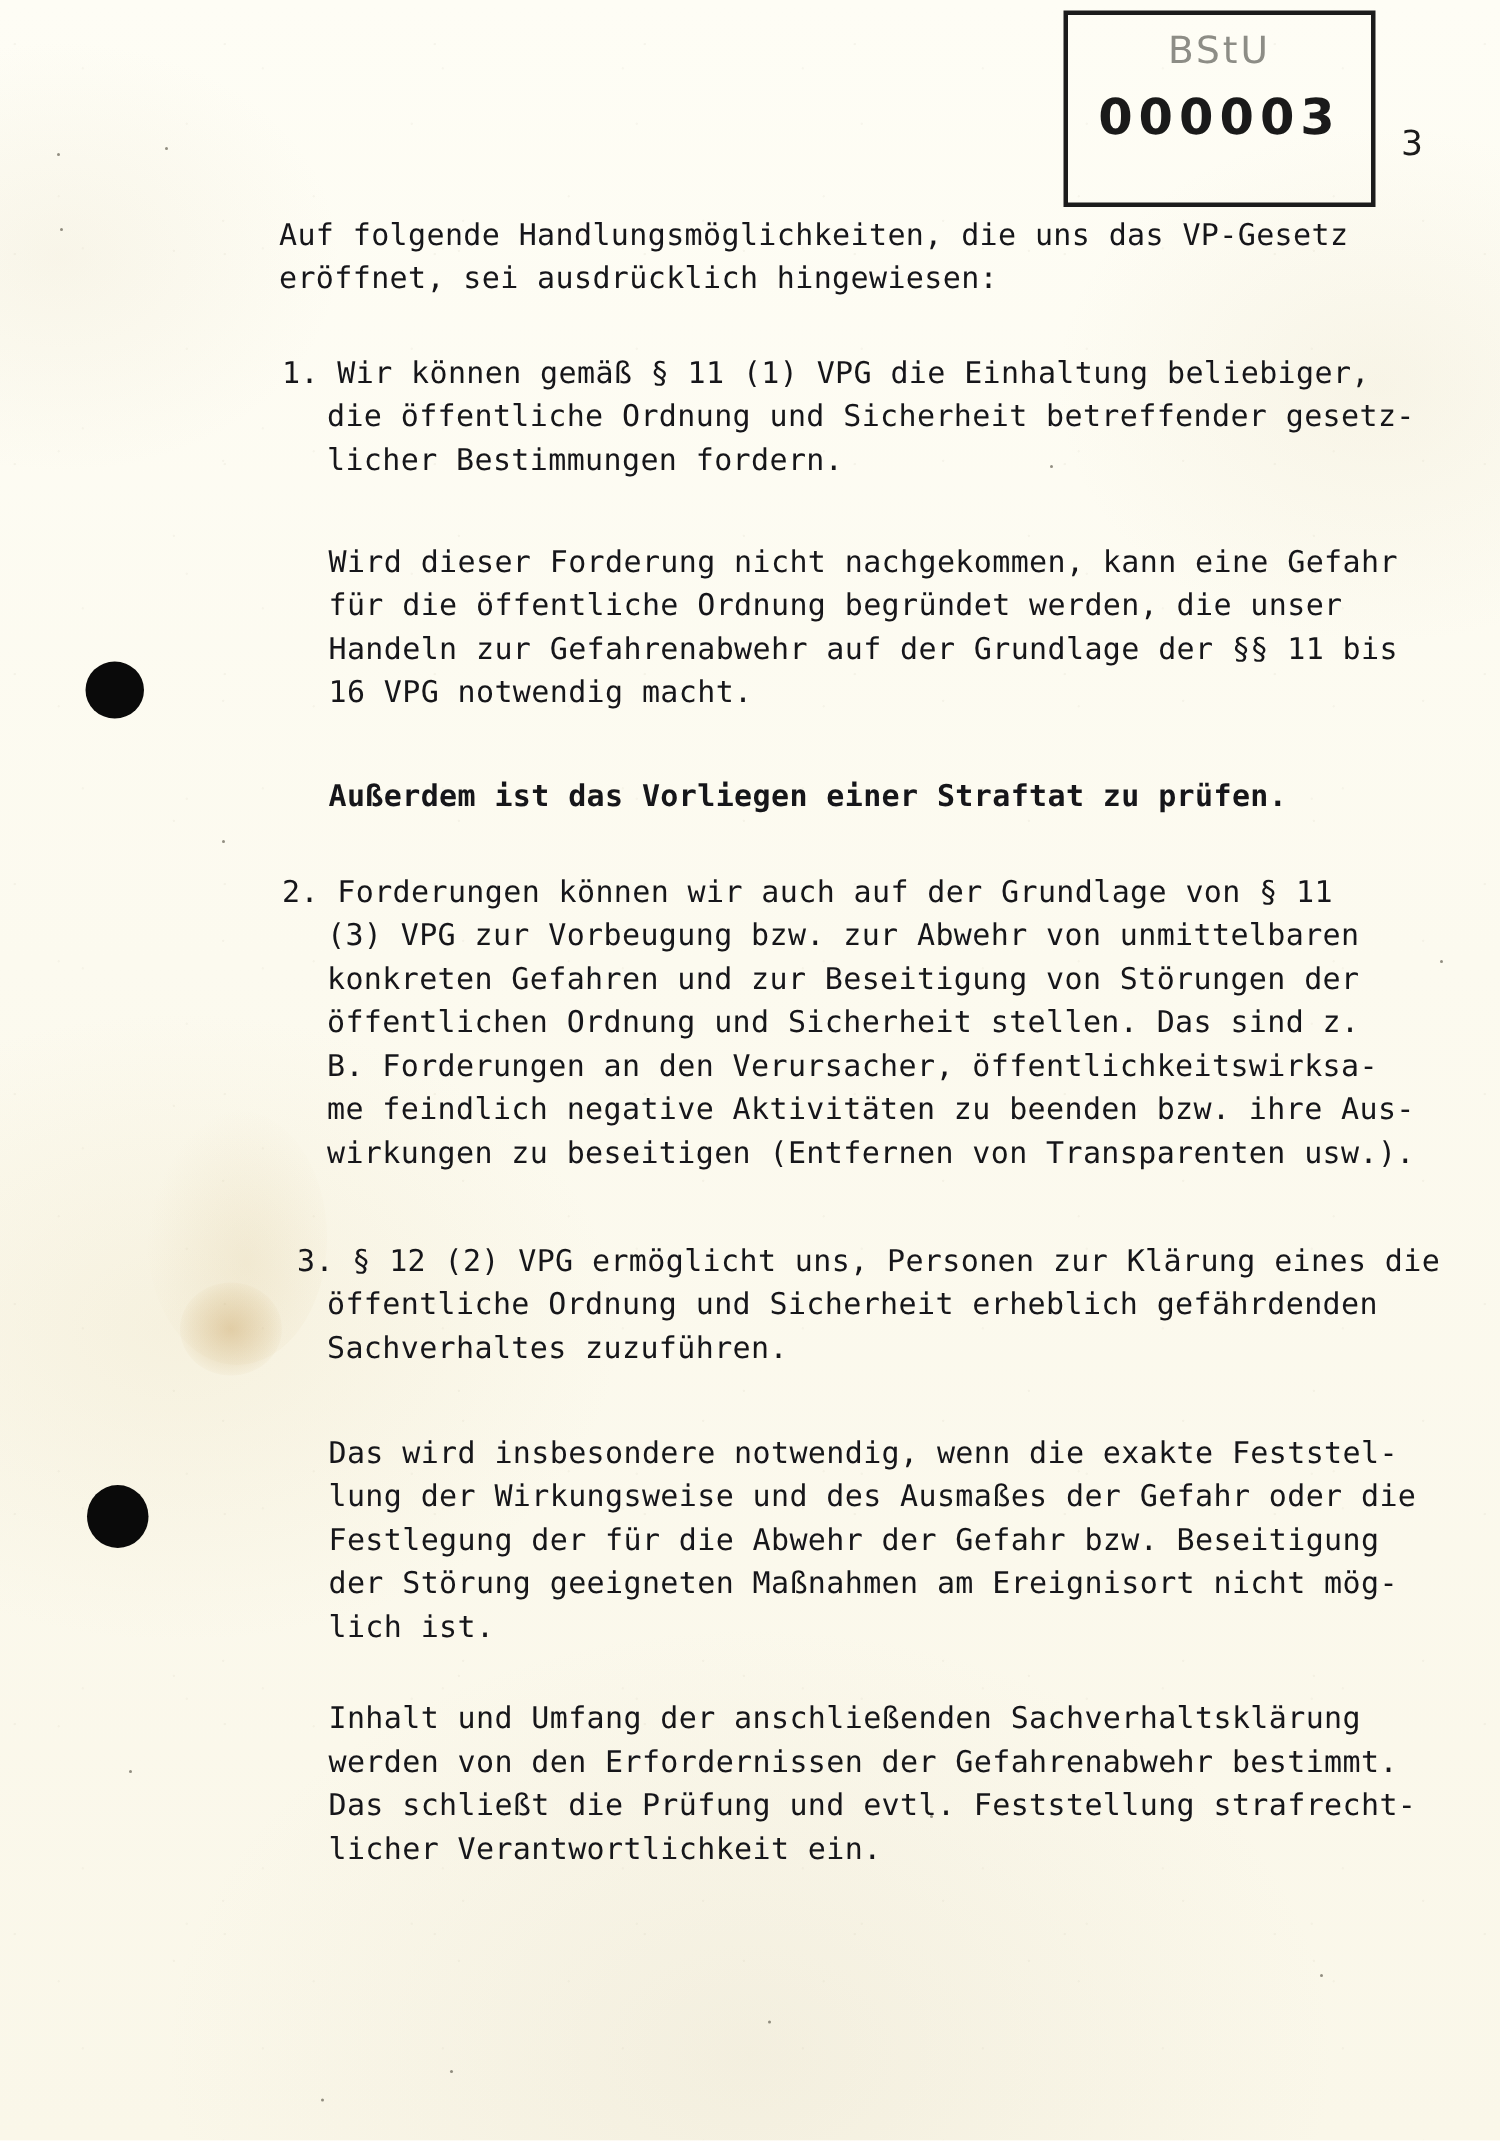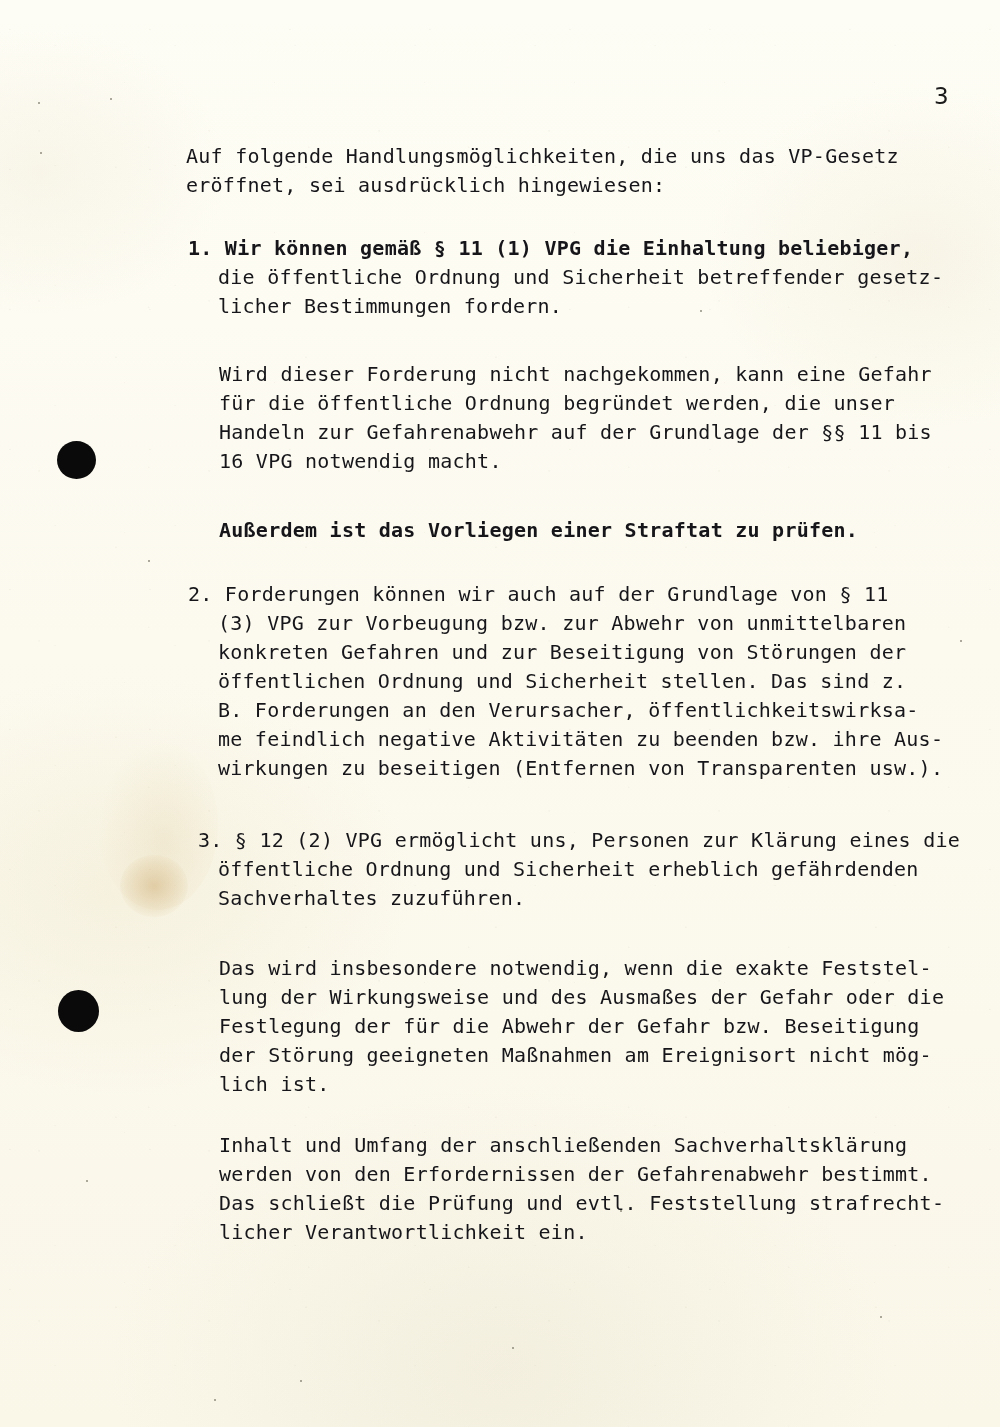--- a/index.html
+++ b/index.html
@@ -139,30 +139,34 @@
 </head>
 <body>
 
 <div class="page">
 
   <div class="grain"></div>
 
   <div class="stain stain-b"></div>
   <div class="stain stain-a"></div>
 
+  <div class="stamp-box">
+    <div class="stamp-agency">BStU</div>
+    <div class="stamp-number">000003</div>
+  </div>
 
   <div class="page-number">3</div>
 
   <div class="punch punch-1"></div>
   <div class="punch punch-2"></div>
 
   <div class="body" id="body-text">
       <div class="tline" style="left: 186px; top: 146px;">Auf folgende Handlungsmöglichkeiten, die uns das VP-Gesetz</div>
       <div class="tline" style="left: 186px; top: 175px;">eröffnet, sei ausdrücklich hingewiesen:</div>
-      <div class="tline" style="left: 188px; top: 238px; font-weight: bold;">1. Wir können gemäß § 11 (1) VPG die Einhaltung beliebiger,</div>
+      <div class="tline" style="left: 188px; top: 238px;">1. Wir können gemäß § 11 (1) VPG die Einhaltung beliebiger,</div>
       <div class="tline" style="left: 218px; top: 267px;">die öffentliche Ordnung und Sicherheit betreffender gesetz-</div>
       <div class="tline" style="left: 218px; top: 296px;">licher Bestimmungen fordern.</div>
       <div class="tline" style="left: 219px; top: 364px;">Wird dieser Forderung nicht nachgekommen, kann eine Gefahr</div>
       <div class="tline" style="left: 219px; top: 393px;">für die öffentliche Ordnung begründet werden, die unser</div>
       <div class="tline" style="left: 219px; top: 422px;">Handeln zur Gefahrenabwehr auf der Grundlage der §§ 11 bis</div>
       <div class="tline" style="left: 219px; top: 451px;">16 VPG notwendig macht.</div>
       <div class="tline bolder" style="left: 219px; top: 520px;">Außerdem ist das Vorliegen einer Straftat zu prüfen.</div>
       <div class="tline" style="left: 188px; top: 584px;">2. Forderungen können wir auch auf der Grundlage von § 11</div>
       <div class="tline" style="left: 218px; top: 613px;">(3) VPG zur Vorbeugung bzw. zur Abwehr von unmittelbaren</div>
       <div class="tline" style="left: 218px; top: 642px;">konkreten Gefahren und zur Beseitigung von Störungen der</div>

